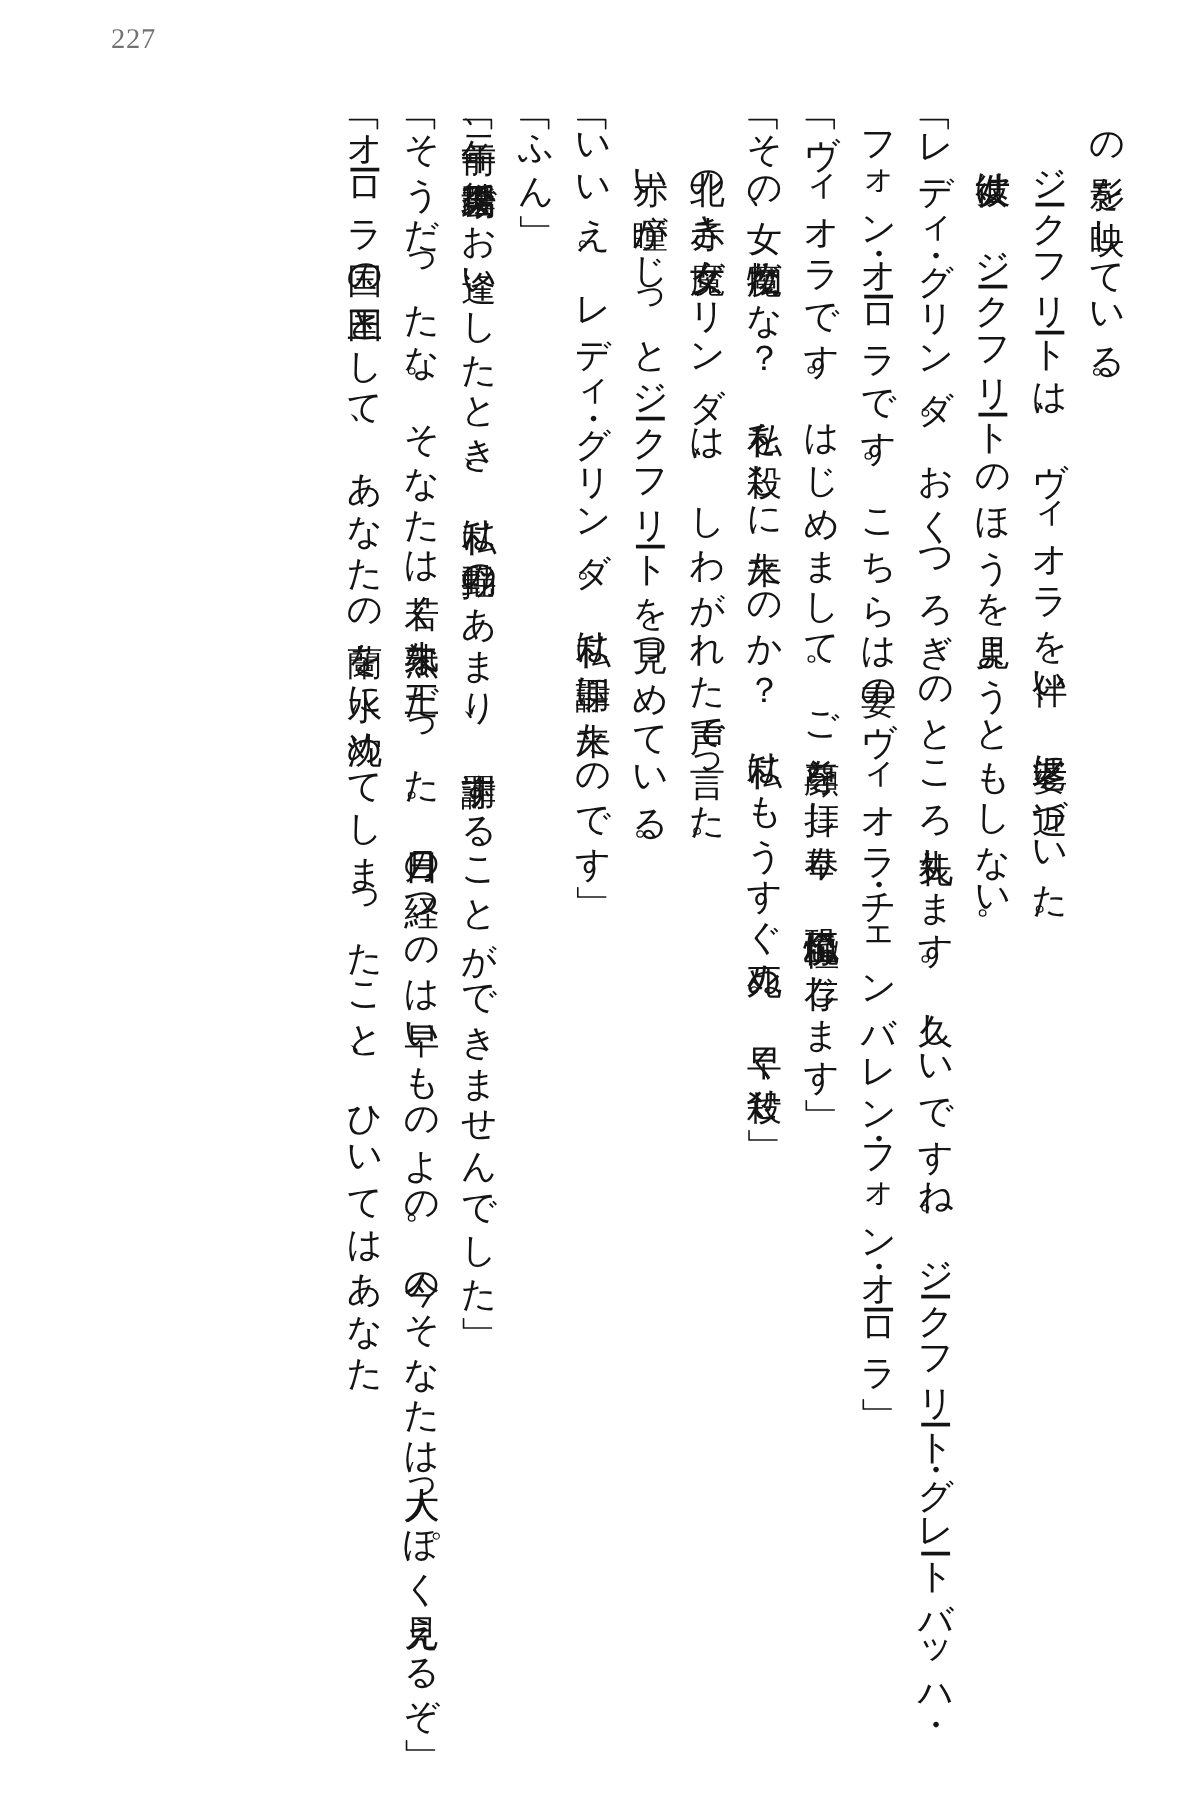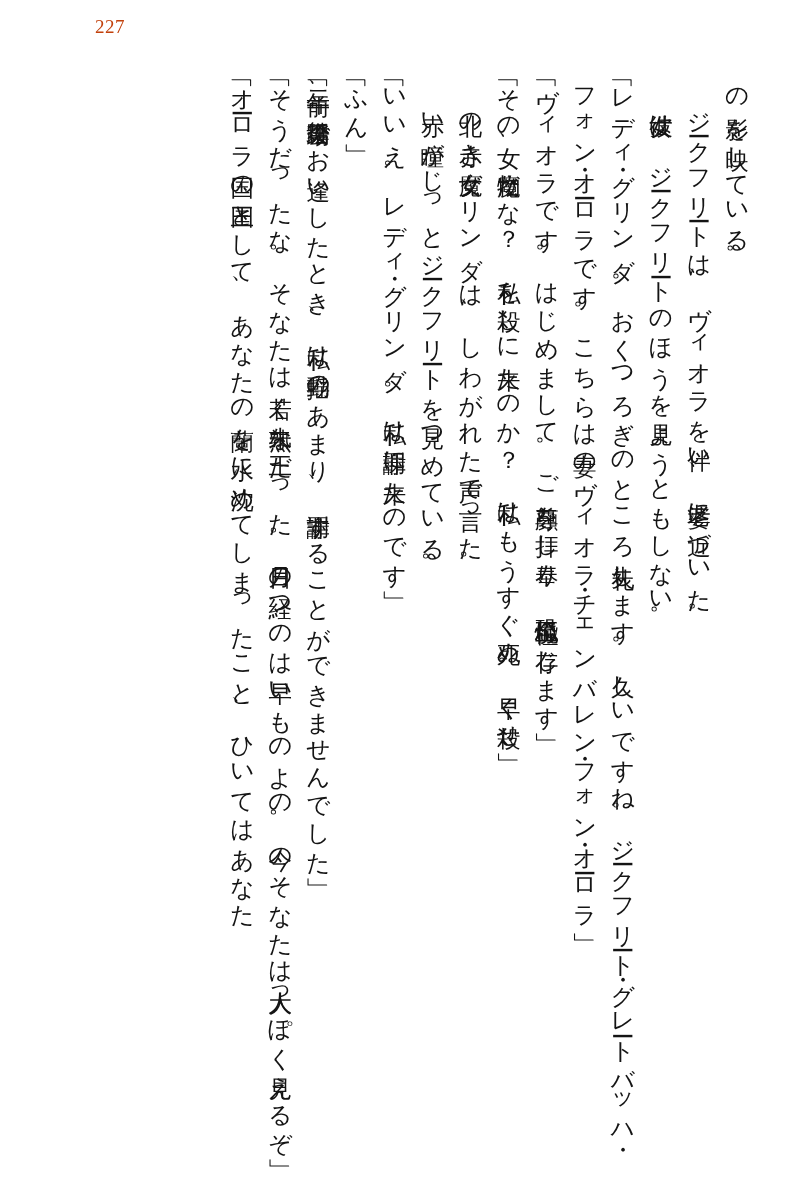--- a/index.html
+++ b/index.html
@@ -17,23 +17,22 @@
     height: 1200px;
     background: #ffffff;
     overflow: hidden;
   }
   .page-number {
     position: absolute;
     top: 16px;
     left: 74px;
     font-size: 19px;
     letter-spacing: 0.5px;
-    color: #c2410c;
+    color: #737373;
     font-family: "Liberation Serif", "DejaVu Serif", serif;
-    margin-left: 21px;
   }
   .text-body {
     position: absolute;
     top: 72px;
     left: 36px;
     width: 720px;
     height: 1090px;
     writing-mode: vertical-rl;
     -webkit-writing-mode: vertical-rl;
     text-orientation: upright;

